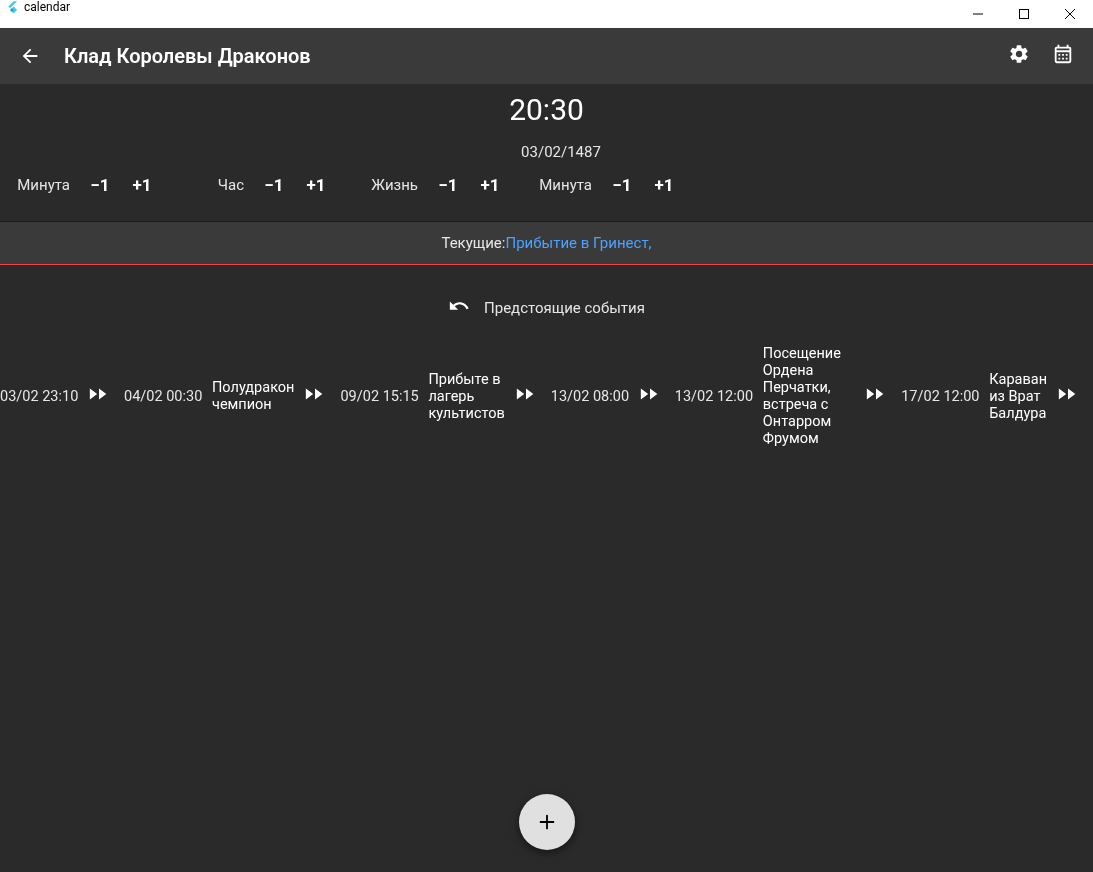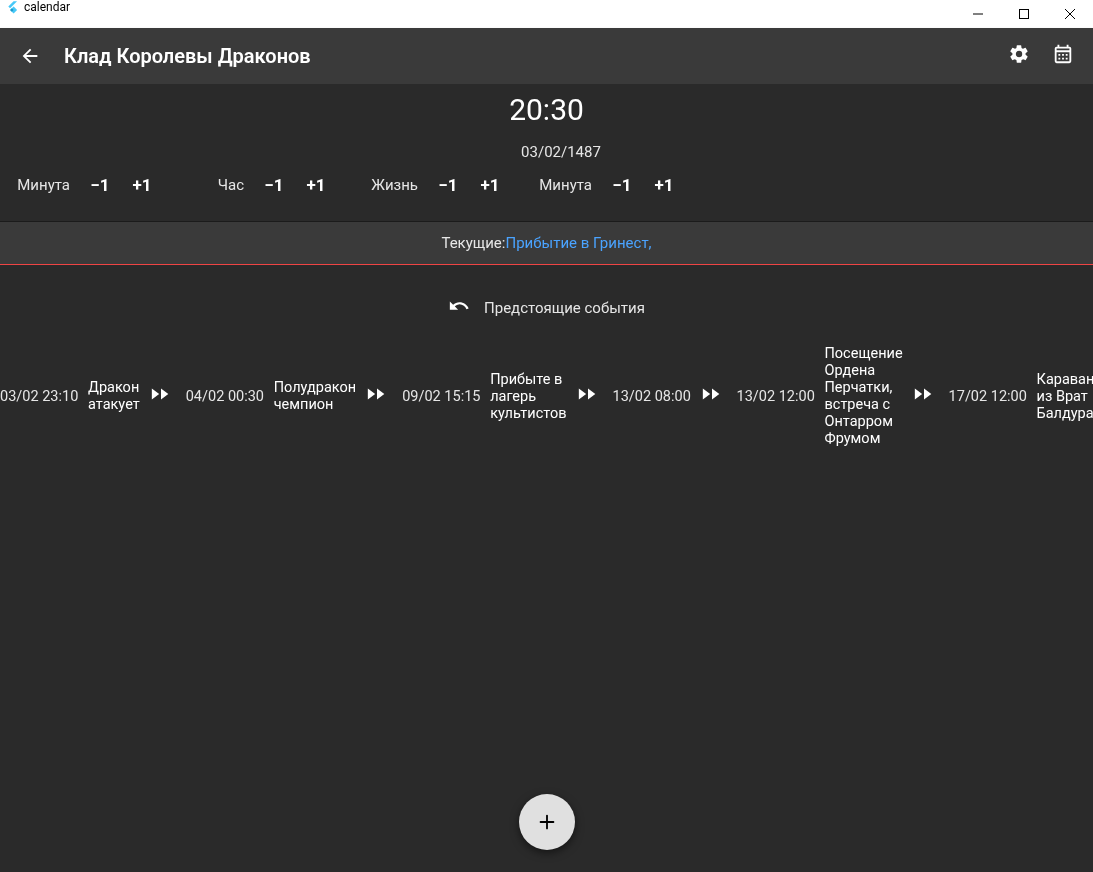--- a/index.html
+++ b/index.html
@@ -293,21 +293,20 @@
           <path fill="#fff" d="M12.5 8c-2.65 0-5.05 1-6.9 2.6L2 7v9h9l-3.62-3.62A7.96 7.96 0 0 1 12.5 10c3.54 0 6.55 2.31 7.6 5.5l2.37-.78C21.08 10.79 17.15 8 12.5 8z"></path>
         </svg>
       </span>
     </span>
     <span>Предстоящие события</span>
   </div>
 
   <div class="events" id="events">
       <div class="event-row">
         <span class="dt">03/02 23:10</span>
-        <span class="name">Дракон атакует</span>
         <span class="ff-btn">
           <span><svg width="22" height="16" viewBox="0 0 24 16">
               <path fill="#fff" d="M2 2 L10 8 L2 14 Z M12 2 L20 8 L12 14 Z"></path>
             </svg></span>
         </span>
       </div>
       <div class="event-row">
         <span class="dt">04/02 00:30</span>
         <span class="name">Полудракон чемпион</span>
         <span class="ff-btn">

